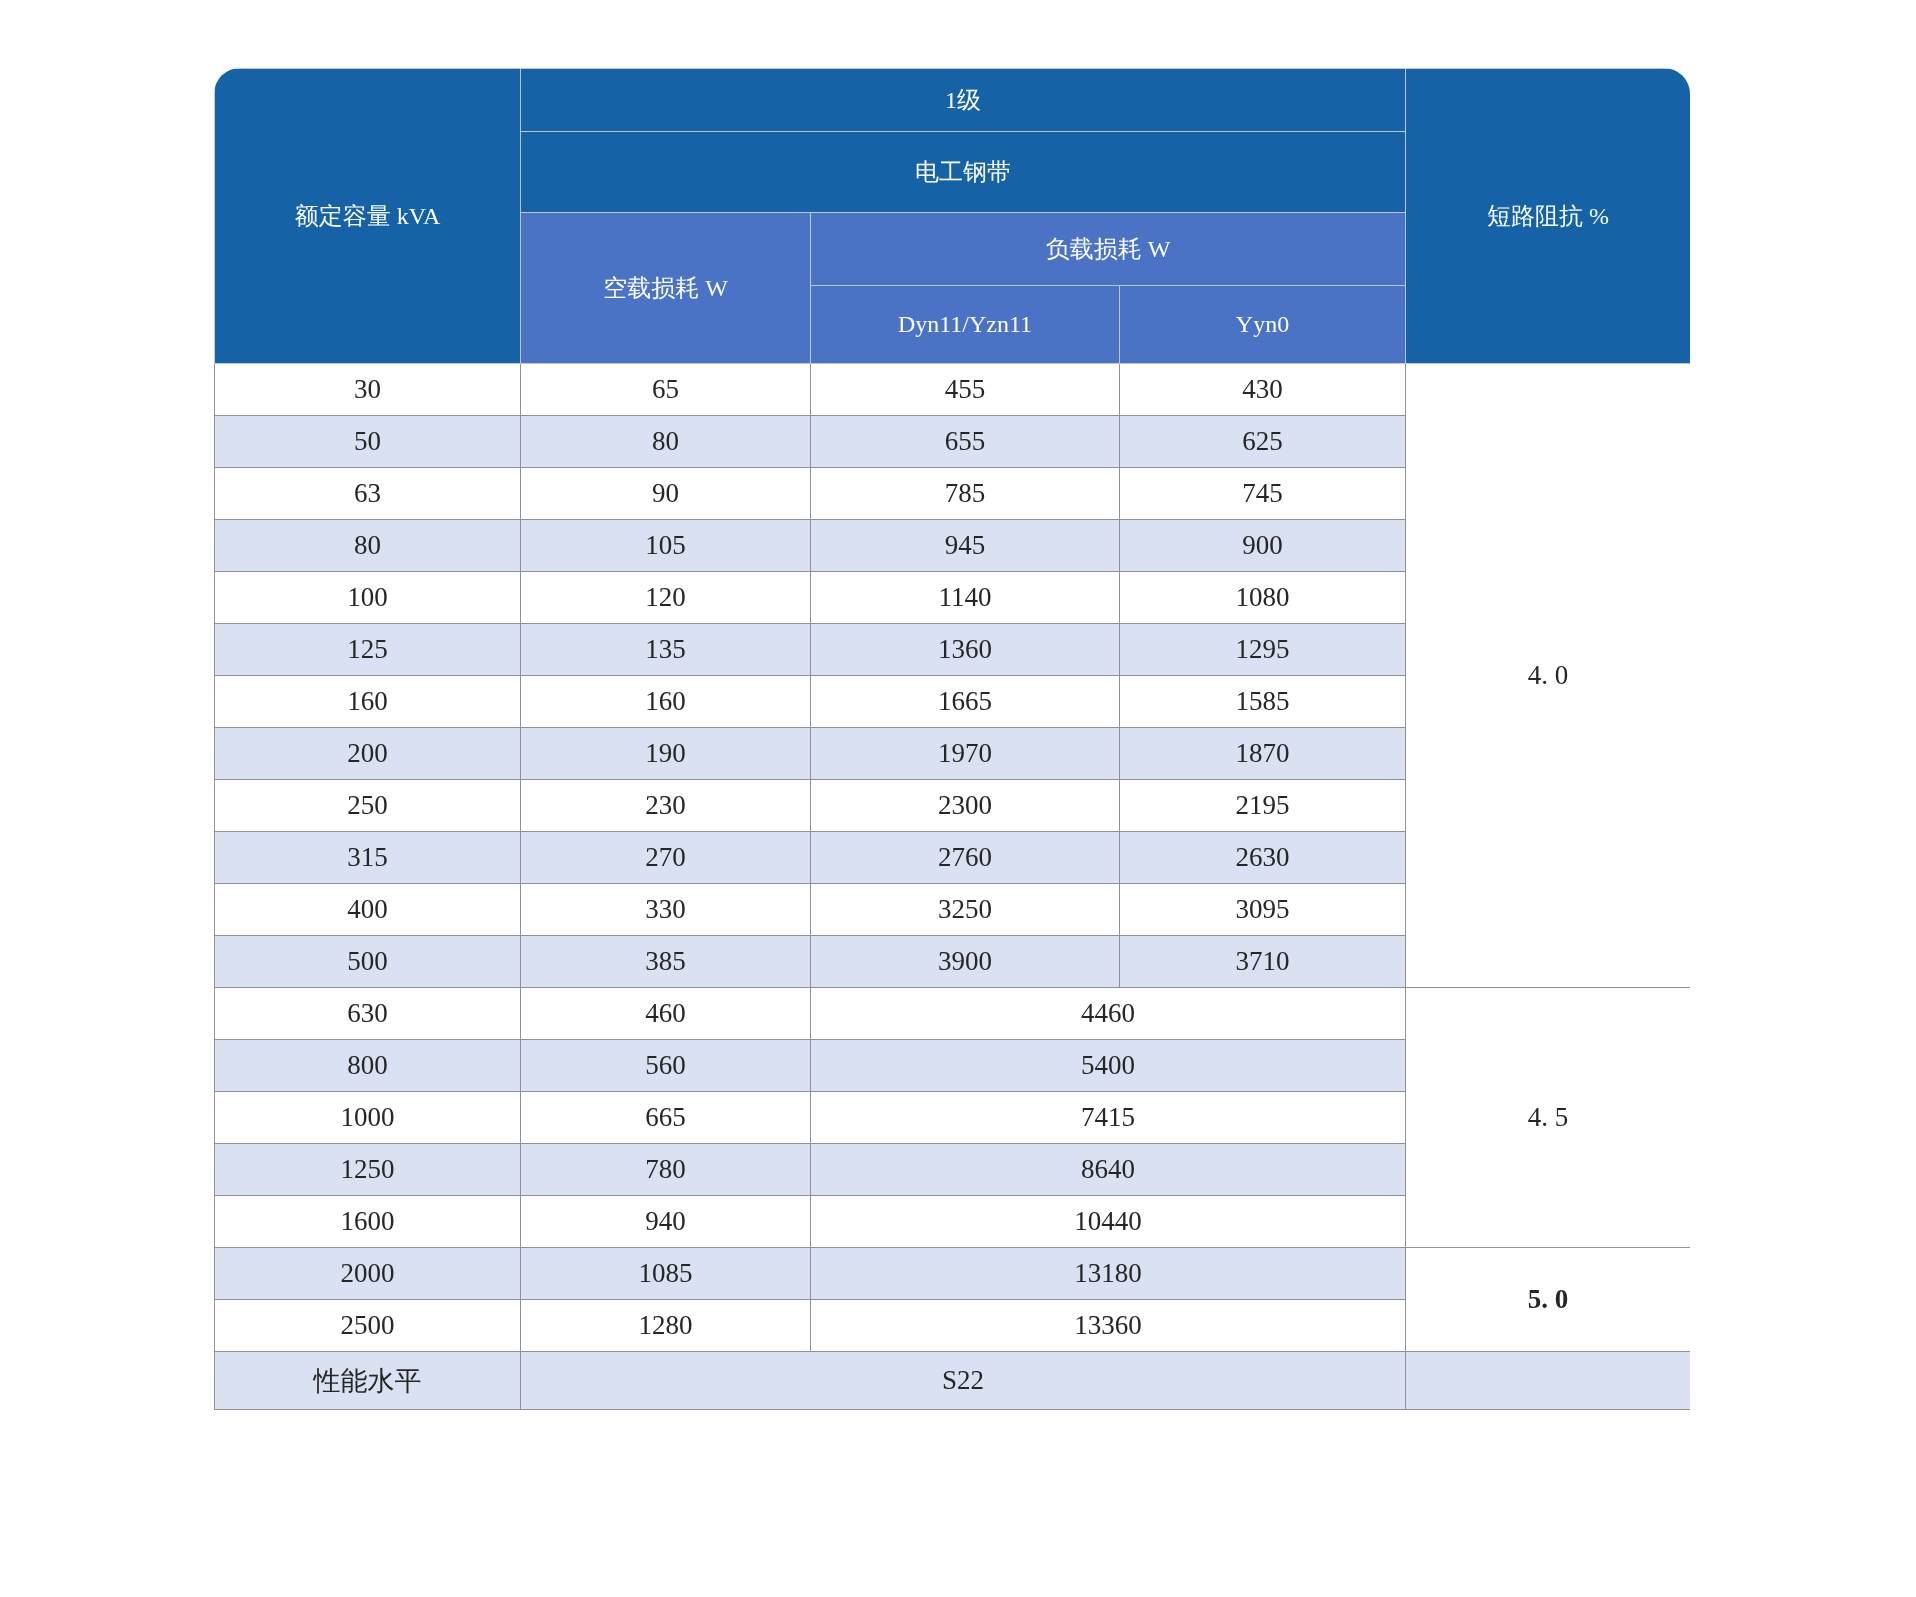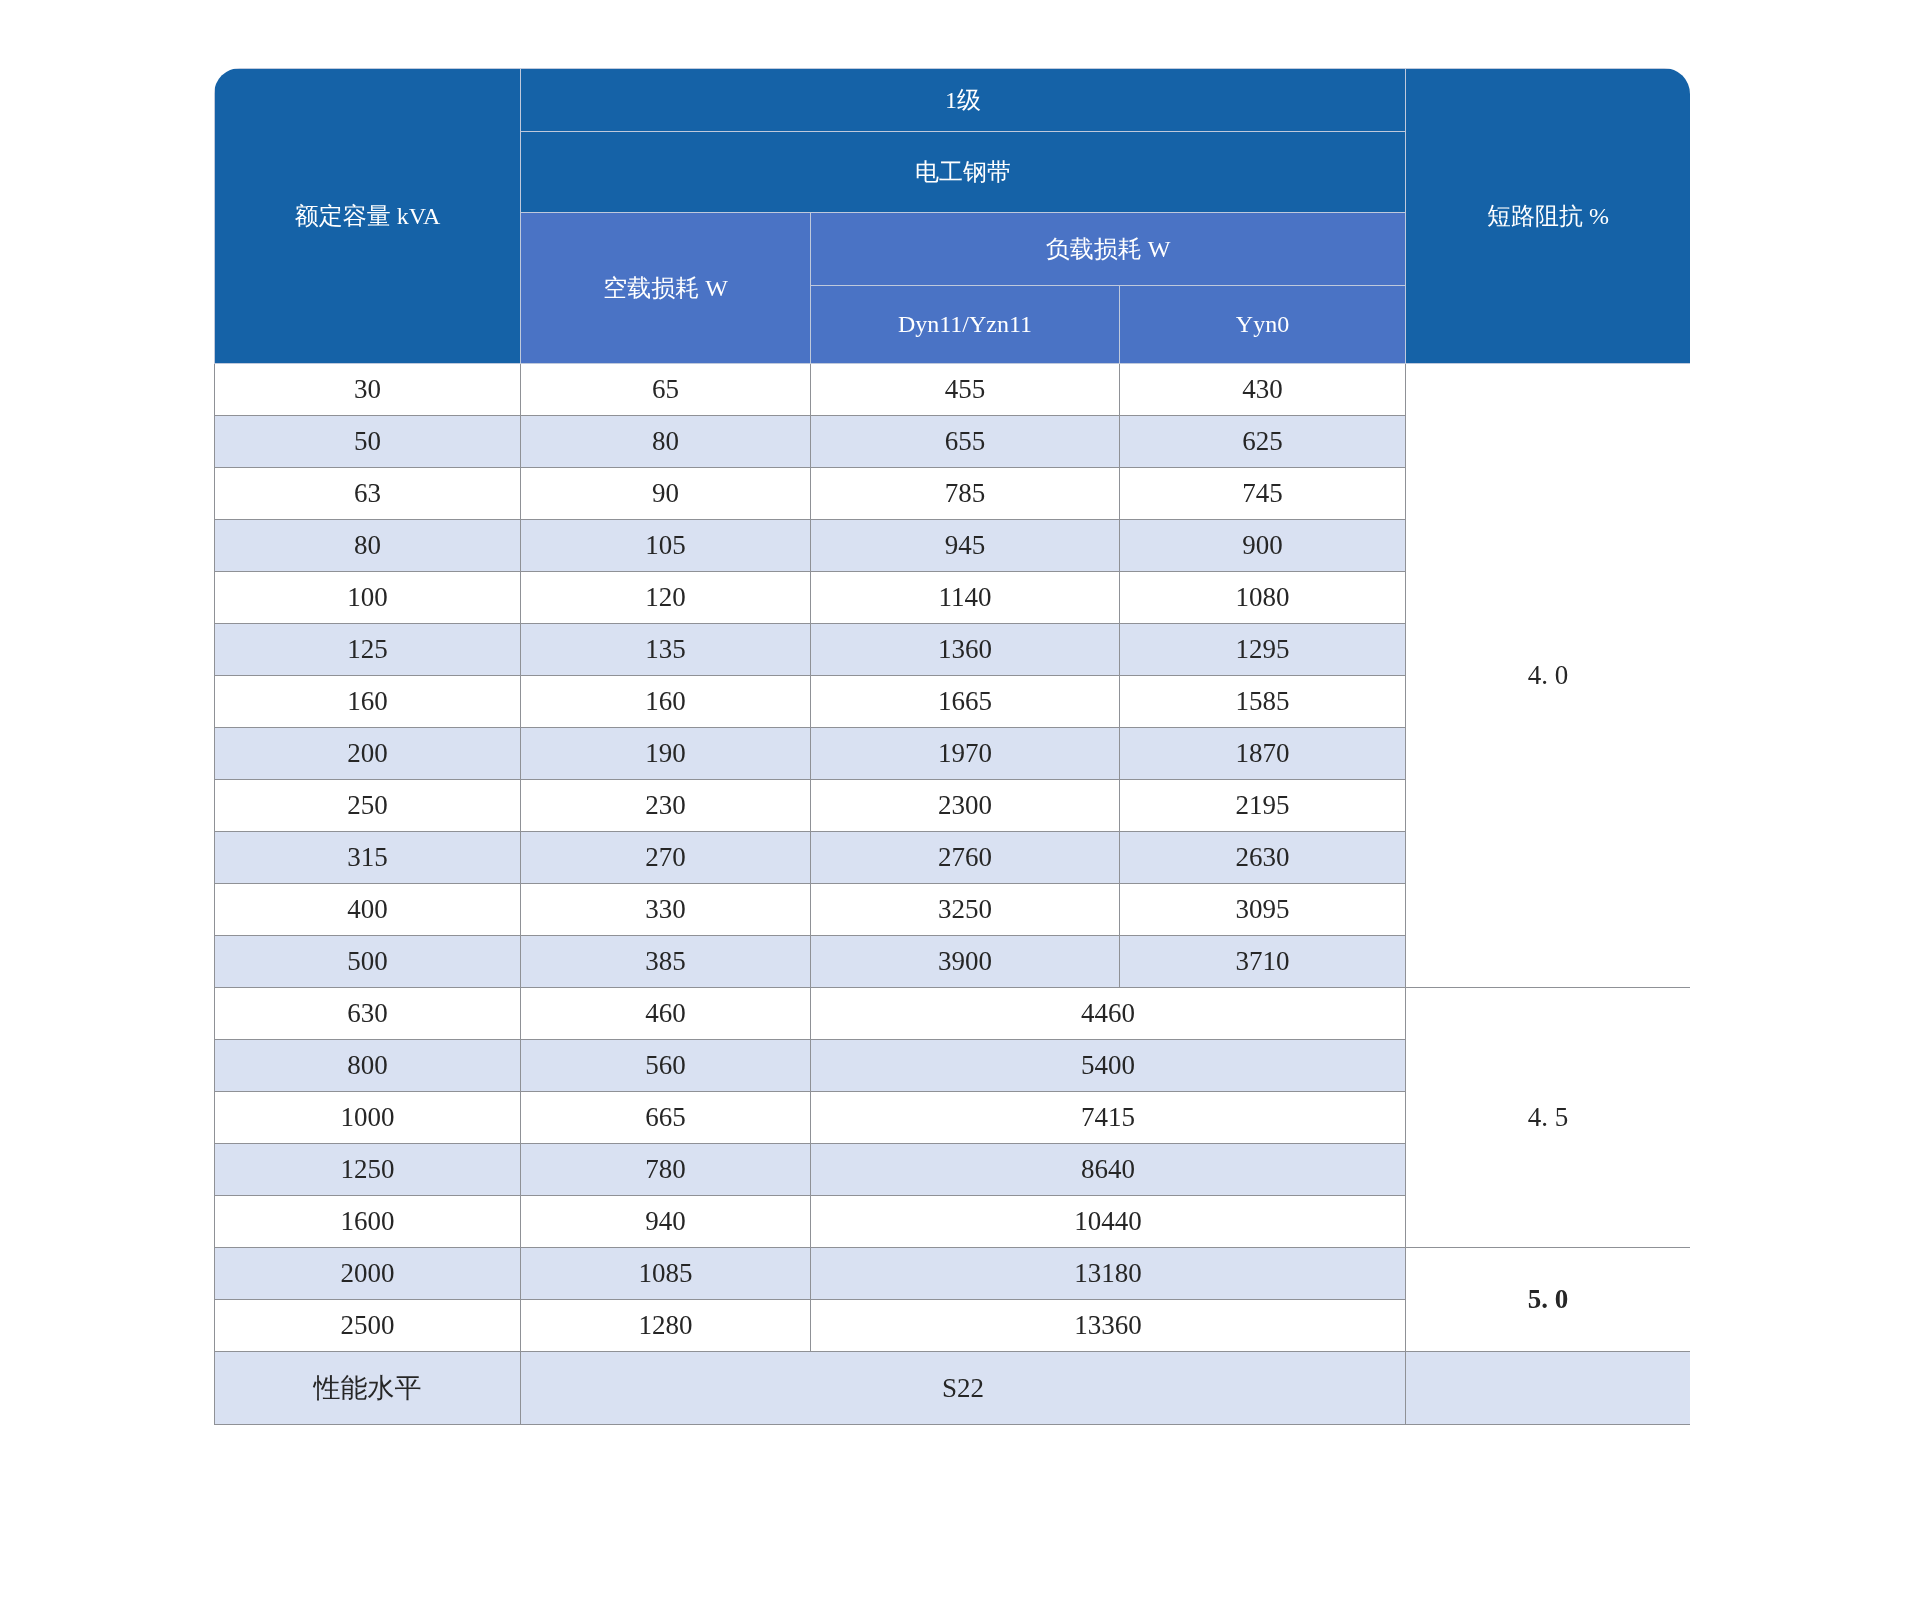--- a/index.html
+++ b/index.html
@@ -49,21 +49,21 @@
     border:1px solid var(--c-header_line);
   }
   thead td.hm{
     background:var(--c-header_mid);
   }
   tr.h1{height:63px;}
   tr.h2{height:81px;}
   tr.h3{height:73px;}
   tr.h4{height:78px;padding-left:8px;}
   tbody tr{height:52px;}
-  tbody tr.footer{height:73px;margin-top:40px;}
+  tbody tr.footer{height:58px;margin-top:40px;}
   tbody tr td{background:var(--c-row_white);}
   tbody tr.stripe td{background:var(--c-stripe);}
   tbody td.imp{background:var(--c-row_white);}
   tbody tr.stripe td.imp{background:var(--c-row_white);font-weight:bold;}
 </style>
 </head>
 <body>
 
 <div class="stage">
   <div class="tbl-wrap">

